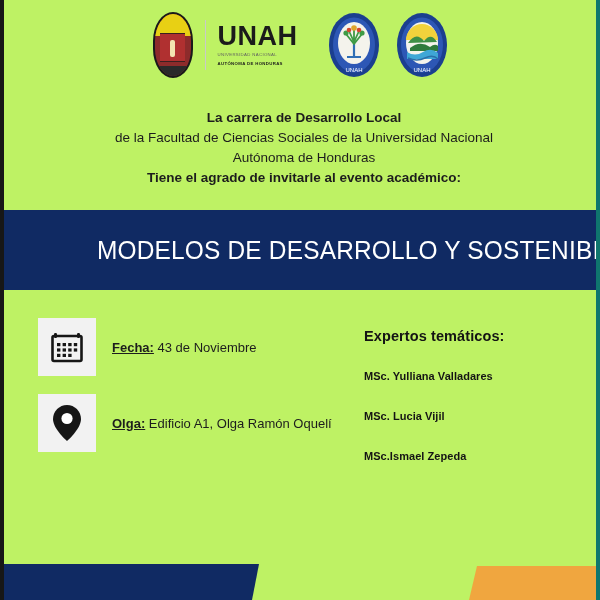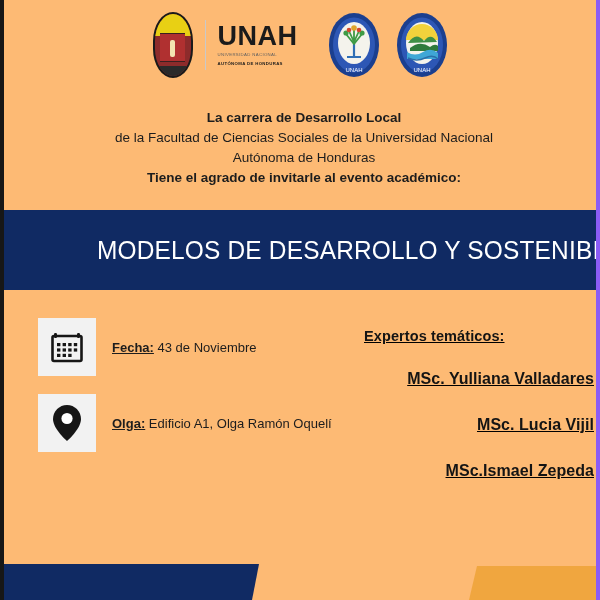--- a/index.html
+++ b/index.html
@@ -7,25 +7,25 @@
     padding: 0;
     background: #ffffff;
   }
   body {
     font-family: "Liberation Sans", sans-serif;
   }
   #poster {
     position: relative;
     width: 600px;
     height: 600px;
-    background: #fdba74;
+    background: #bef264;
     overflow: hidden;
     box-sizing: border-box;
     border-left: 4px solid #171717;
-    border-right: 4px solid #8b5cf6;
+    border-right: 4px solid #0f766e;
   }
 
   
   .logo-row {
     position: absolute;
     top: 8px;
     left: 0;
     width: 600px;
     height: 74px;
     display: flex;
@@ -184,36 +184,34 @@
     white-space: nowrap;
   }
   .detail-label { font-weight: 700; text-decoration: underline; }
 
   
   .experts {
     position: absolute;
     top: 328px;
     left: 360px;
     width: 230px;
-    text-decoration: underline;
   }
   .experts-heading {
     font-size: 14.5px;
     font-weight: 700;
     color: #141414;
     margin-bottom: 26px;
     letter-spacing: 0.1px;
   }
   .expert-name {
-    font-size: 16px;
+    font-size: 11px;
     font-weight: 700;
     color: #141414;
     margin-bottom: 28px;
     letter-spacing: 0.05px;
-    text-align: right;
   }
   .expert-name:last-child { margin-bottom: 0; }
 
   
   .footer-shapes {
     position: absolute;
     left: -4px;
     bottom: 0;
     width: 600px;
     height: 48px;

